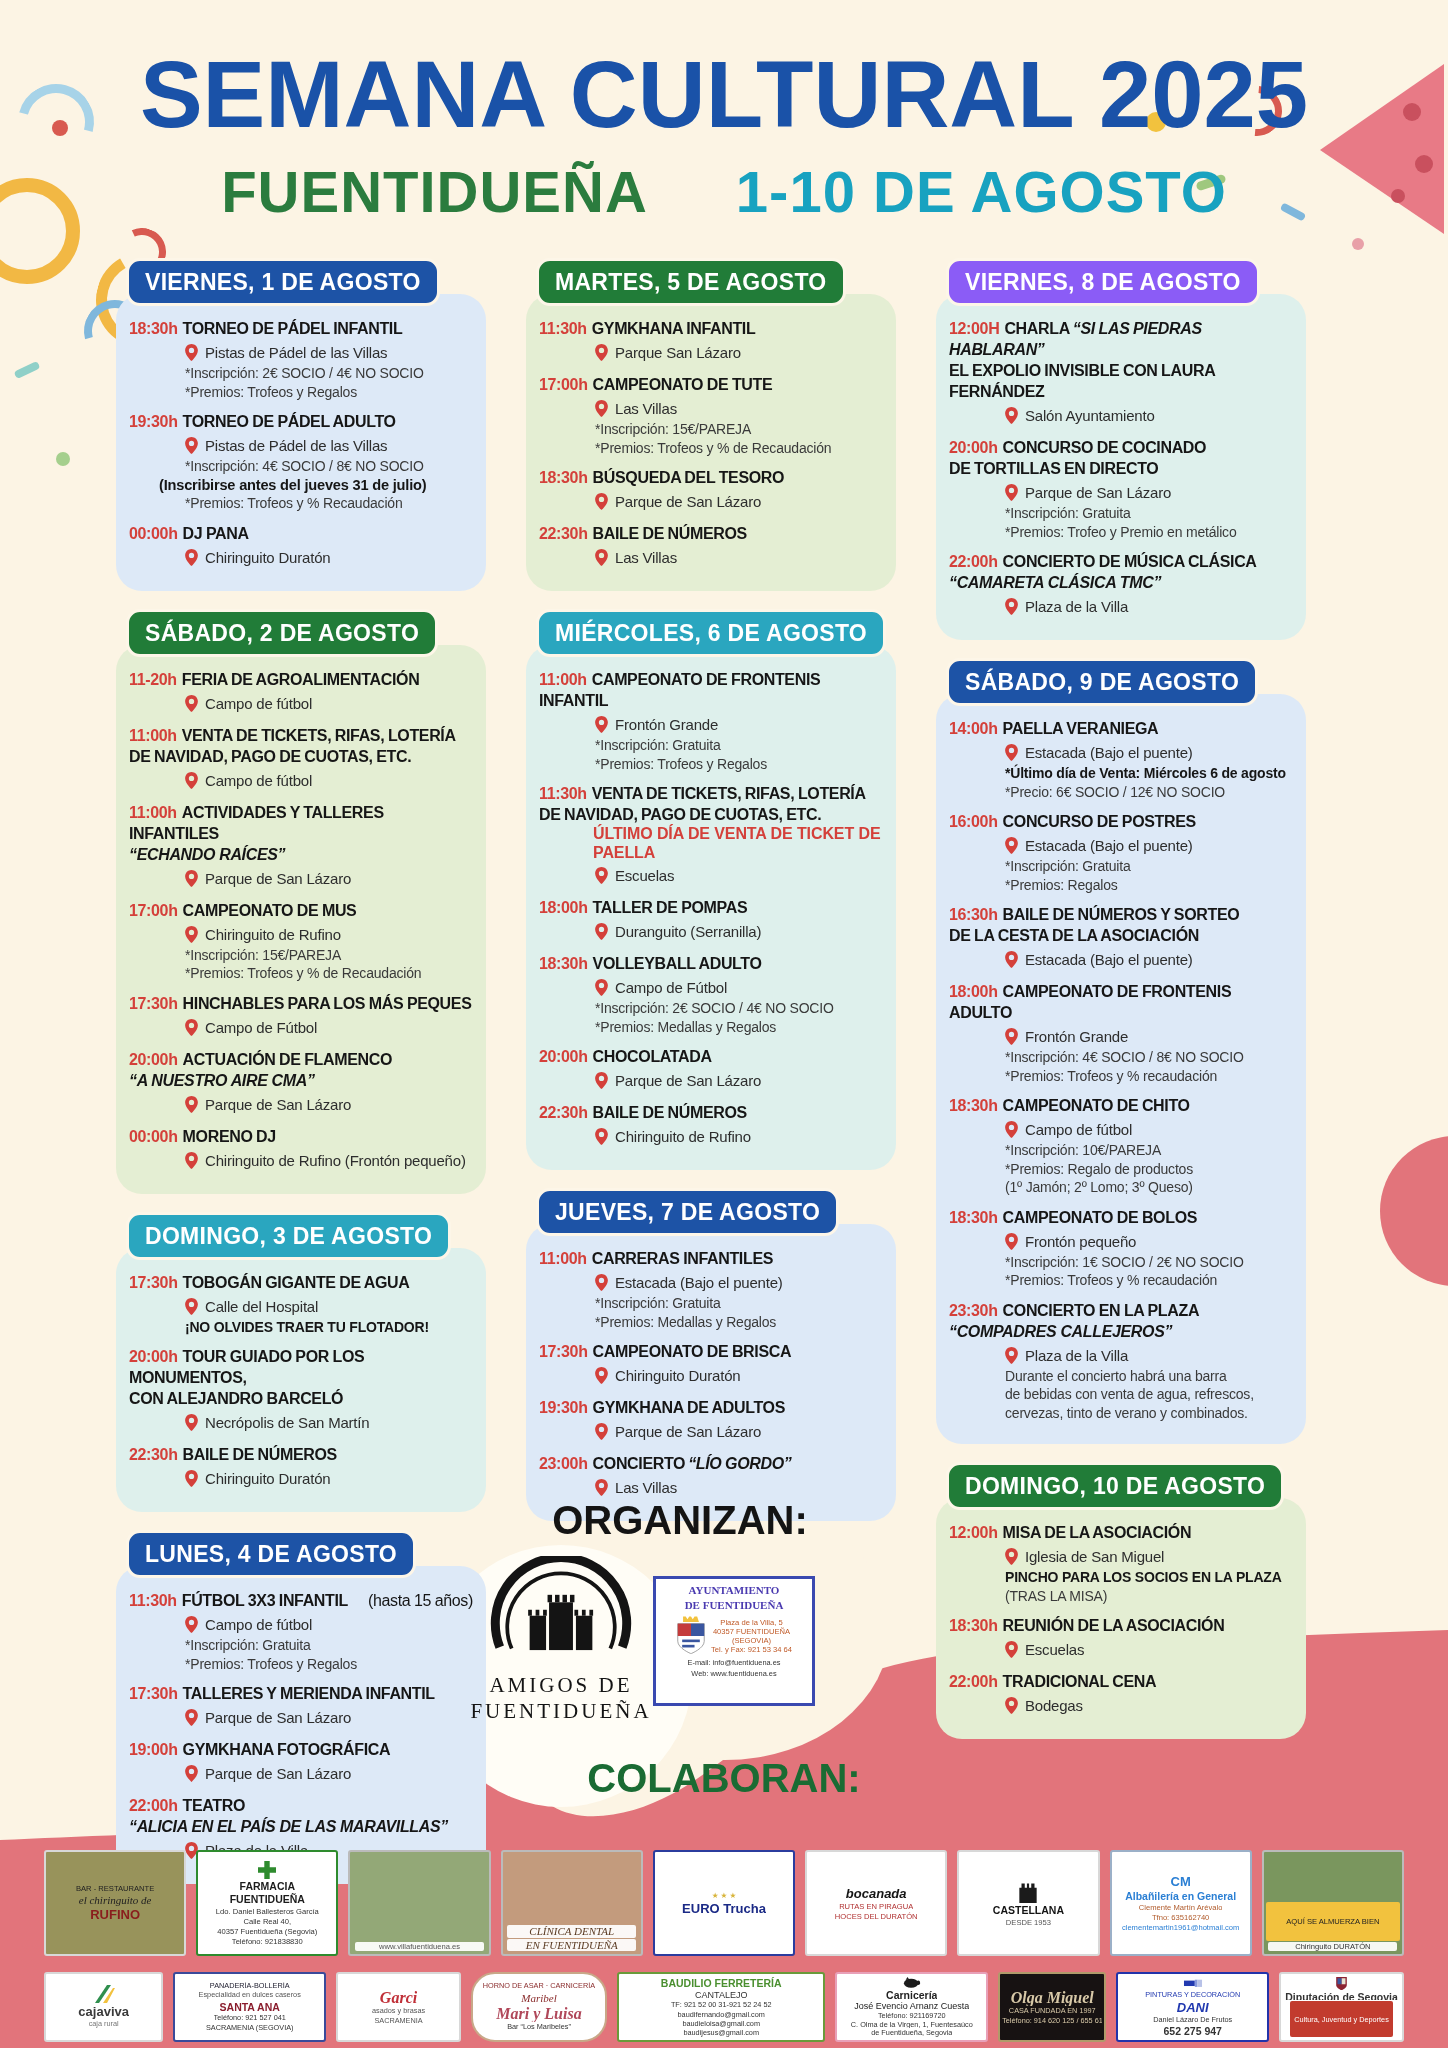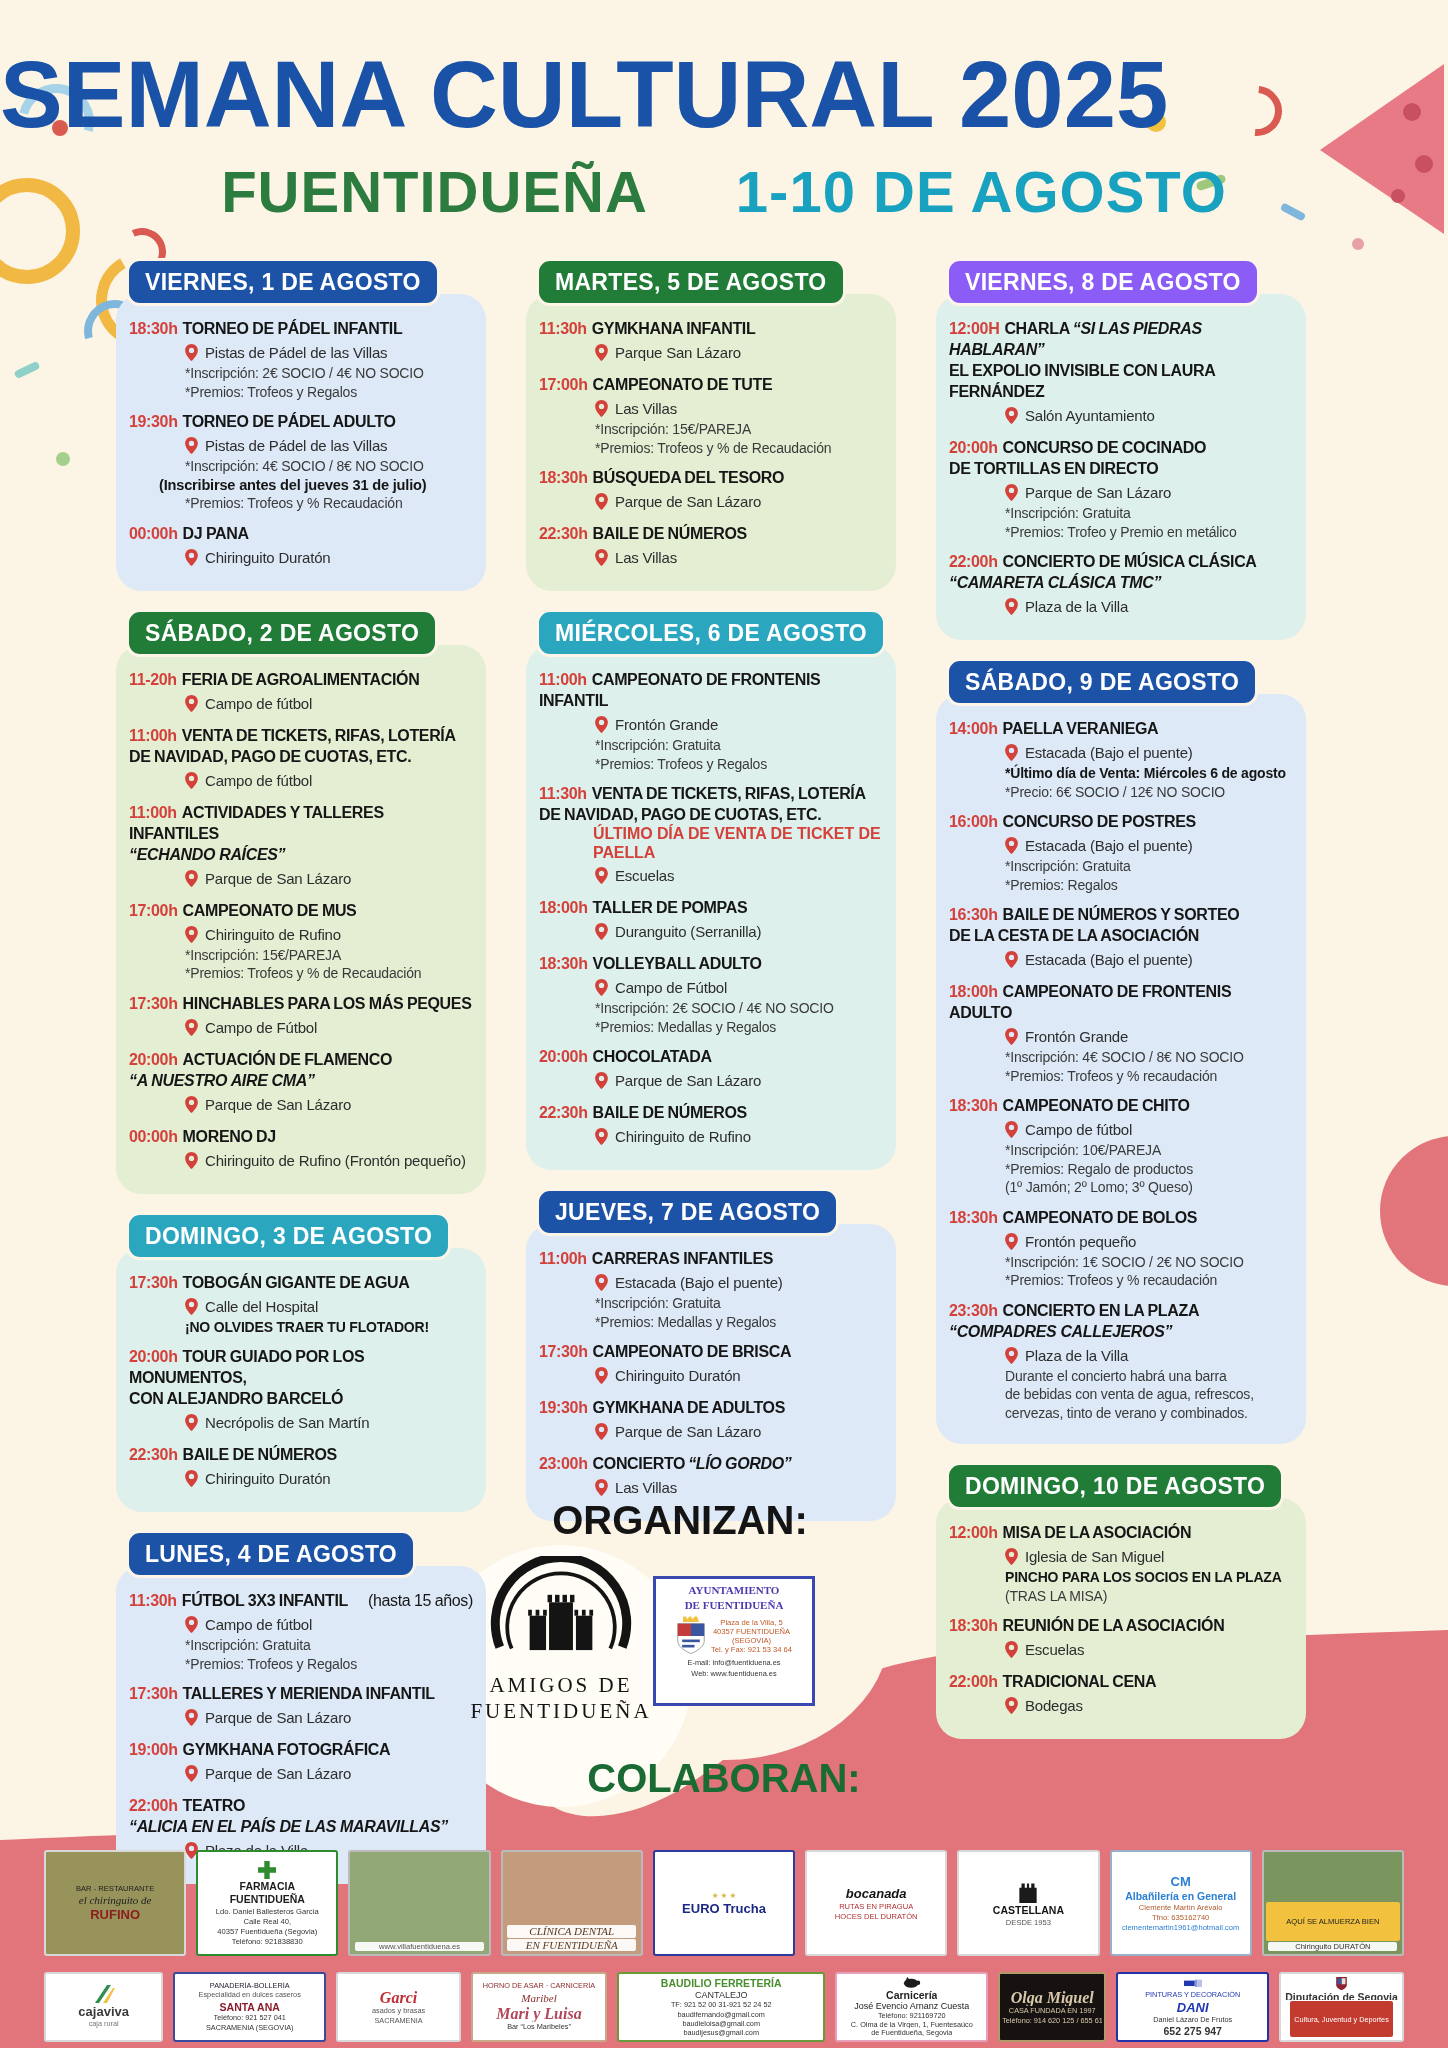--- a/index.html
+++ b/index.html
@@ -1,20 +1,20 @@
 <!DOCTYPE html>
 <html><head>
 <meta charset="utf-8">
 <style>
   html,body{margin:0;padding:0;}
   body{font-family:"Liberation Sans",sans-serif;}
   .page{position:relative;width:1448px;height:2048px;background:#fcf4e4;overflow:hidden;}
 
   
-  .hdr{position:absolute;left:0;top:40px;width:1448px;z-index:3;}
+  .hdr{position:absolute;left:0;top:40px;width:1448px;text-align:center;z-index:3;}
   .title{font-size:94px;font-weight:700;letter-spacing:0px;line-height:110px;margin:0;}
   .subrow{display:flex;justify-content:center;gap:88px;margin-top:8px;}
   .sub{font-size:58px;font-weight:700;letter-spacing:1px;}
 
   
   .col{position:absolute;top:258px;width:370px;z-index:3;}
   #col1{left:116px}#col2{left:526px}#col3{left:936px}
   .day{margin-bottom:18px;}
   .pill{display:inline-block;position:relative;z-index:2;margin:0 0 -18px 10px;
         color:#fff;font-weight:700;font-size:23px;letter-spacing:.3px;
@@ -586,21 +586,21 @@
         <div class="ll ll-xs" style="color: rgb(85, 85, 85);">Especialidad en dulces caseros</div>
         <div class="ll ll-m" style="color: rgb(138, 29, 45);">SANTA ANA</div>
         <div class="ll ll-xs" style="color: rgb(51, 51, 51);">Teléfono: 921 527 041</div>
         <div class="ll ll-xs" style="color: rgb(51, 51, 51);">SACRAMENIA (SEGOVIA)</div>
       </div>
       <div class="logo" style="flex: 1.05 1 0%;">
         <div class="ll ll-scripth" style="color: rgb(192, 48, 56);">Garci</div>
         <div class="ll ll-xs" style="color: rgb(85, 85, 85);">asados y brasas</div>
         <div class="ll ll-xs" style="color: rgb(85, 85, 85);">SACRAMENIA</div>
       </div>
-      <div class="logo" style="border-color: rgb(200, 168, 136); flex: 1.15 1 0%;">
+      <div class="logo" style="border-color: rgb(200, 168, 136); flex: 1.15 1 0%; border-radius: 24px;">
         <div class="ll ll-xs" style="color: rgb(138, 44, 44);">HORNO DE ASAR · CARNICERÍA</div>
         <div class="ll ll-script" style="color: rgb(138, 44, 44);">Maribel</div>
         <div class="ll ll-scripth" style="color: rgb(176, 72, 90);">Mari y Luisa</div>
         <div class="ll ll-xs" style="color: rgb(51, 51, 51);">Bar “Los Maribeles”</div>
       </div>
       <div class="logo" style="border-color: rgb(106, 154, 58); flex: 1.8 1 0%;">
         <div class="ll ll-m" style="color: rgb(74, 143, 47);">BAUDILIO FERRETERÍA</div>
         <div class="ll ll-s" style="color: rgb(51, 51, 51);">CANTALEJO</div>
         <div class="ll ll-xs" style="color: rgb(51, 51, 51);">TF: 921 52 00 31-921 52 24 52</div>
         <div class="ll ll-xs" style="color: rgb(51, 51, 51);">baudifernando@gmail.com</div>

